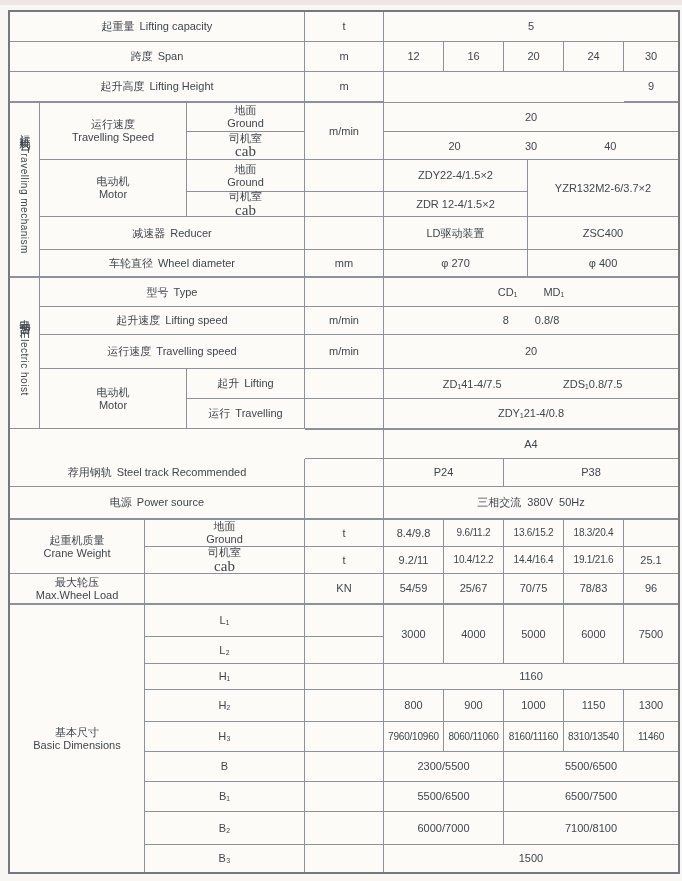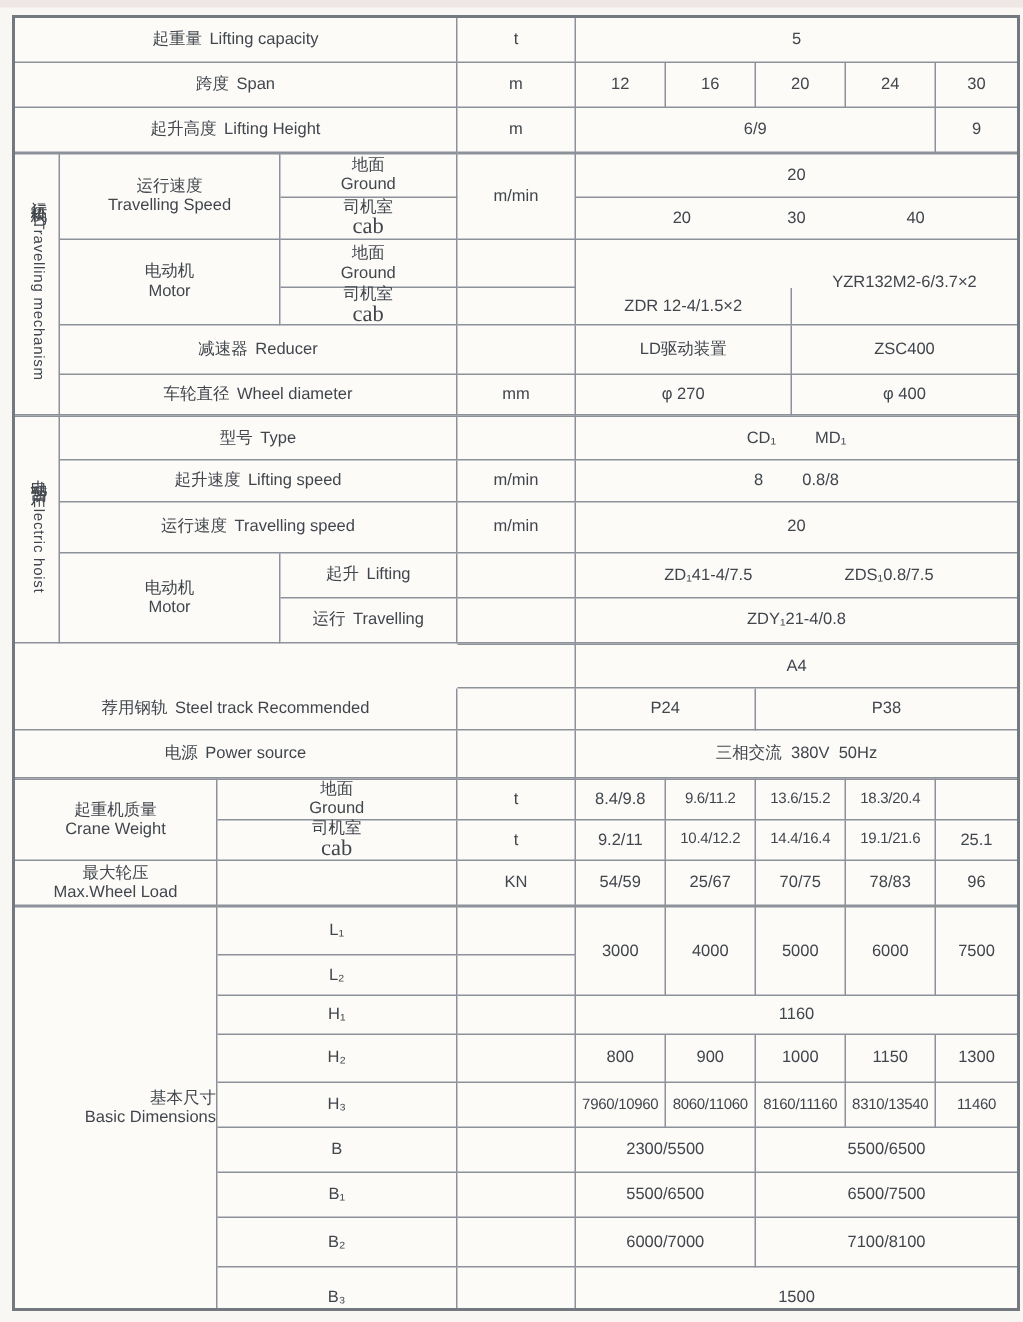--- a/index.html
+++ b/index.html
@@ -21,21 +21,21 @@
 }
 .c{
   position:relative;
   display:flex;align-items:center;justify-content:center;
   border-right:1px solid var(--line);
   border-bottom:1px solid var(--line);
   font-size:11px;line-height:1.18;text-align:center;gap:5px;
 }
 .st{border-top:1px solid var(--line);}           
 .nbr{border-right:none;}
-.nbb{border-bottom:none;align-items:flex-end;}
+.nbb{border-bottom:none;}
 .two{flex-direction:column;gap:0;}
 .vert{writing-mode:vertical-rl;text-orientation:mixed;font-size:11px;letter-spacing:2px;}
 .vert .en{margin-inline-start:9px;font-size:10px;letter-spacing:.5px;}
 .cabtxt{font-family:"Liberation Serif","DejaVu Serif",serif;font-size:15px;line-height:1;}
 .sm{font-size:10px;letter-spacing:-0.2px;}
 .pre{white-space:pre;}
 .abs{position:absolute;top:50%;transform:translate(-50%,-50%);}
 .gap26{gap:26px;}
 </style>
 </head>
@@ -61,21 +61,20 @@
   <div class="c" style="grid-area:2/7/3/8">16</div>
   <div class="c" style="grid-area:2/8/3/10">20</div>
   <div class="c" style="grid-area:2/10/3/11">24</div>
   <div class="c nbr" style="grid-area:2/11/3/12">30</div>
 
   <div class="c" style="grid-area:3/1/4/5">
         <span>起升高度</span>
         <span>Lifting Height</span>
       </div>
   <div class="c" style="grid-area:3/5/4/6">m</div>
-  <div class="c" style="grid-area:3/6/4/11">6/9</div>
   <div class="c nbr" style="grid-area:3/11/4/12">9</div>
 
   <div class="c vert st" style="grid-area:4/1/10/2">
         <span class="zh">运行机构</span>
         <span class="en">Travelling mechanism</span>
       </div>
 
   <div class="c two st" style="grid-area:4/2/6/4">
         <span>运行速度</span>
         <span>Travelling Speed</span>
@@ -98,20 +97,21 @@
 
   <div class="c two" style="grid-area:6/2/8/4">
         <span>电动机</span>
         <span>Motor</span>
       </div>
   <div class="c two" style="grid-area:6/4/7/5">
         <span>地面</span>
         <span>Ground</span>
       </div>
   <div class="c" style="grid-area:6/5/7/6"></div>
+  <div class="c" style="grid-area:6/6/7/9">ZDY22-4/1.5×2</div>
   <div class="c nbr" style="grid-area:6/9/8/12">YZR132M2-6/3.7×2</div>
   <div class="c two" style="grid-area:7/4/8/5">
         <span>司机室</span>
         <span class="cabtxt">cab</span>
       </div>
   <div class="c" style="grid-area:7/5/8/6"></div>
   <div class="c" style="grid-area:7/6/8/9">ZDR 12-4/1.5×2</div>
 
   <div class="c" style="grid-area:8/2/9/5">
         <span>减速器</span>

